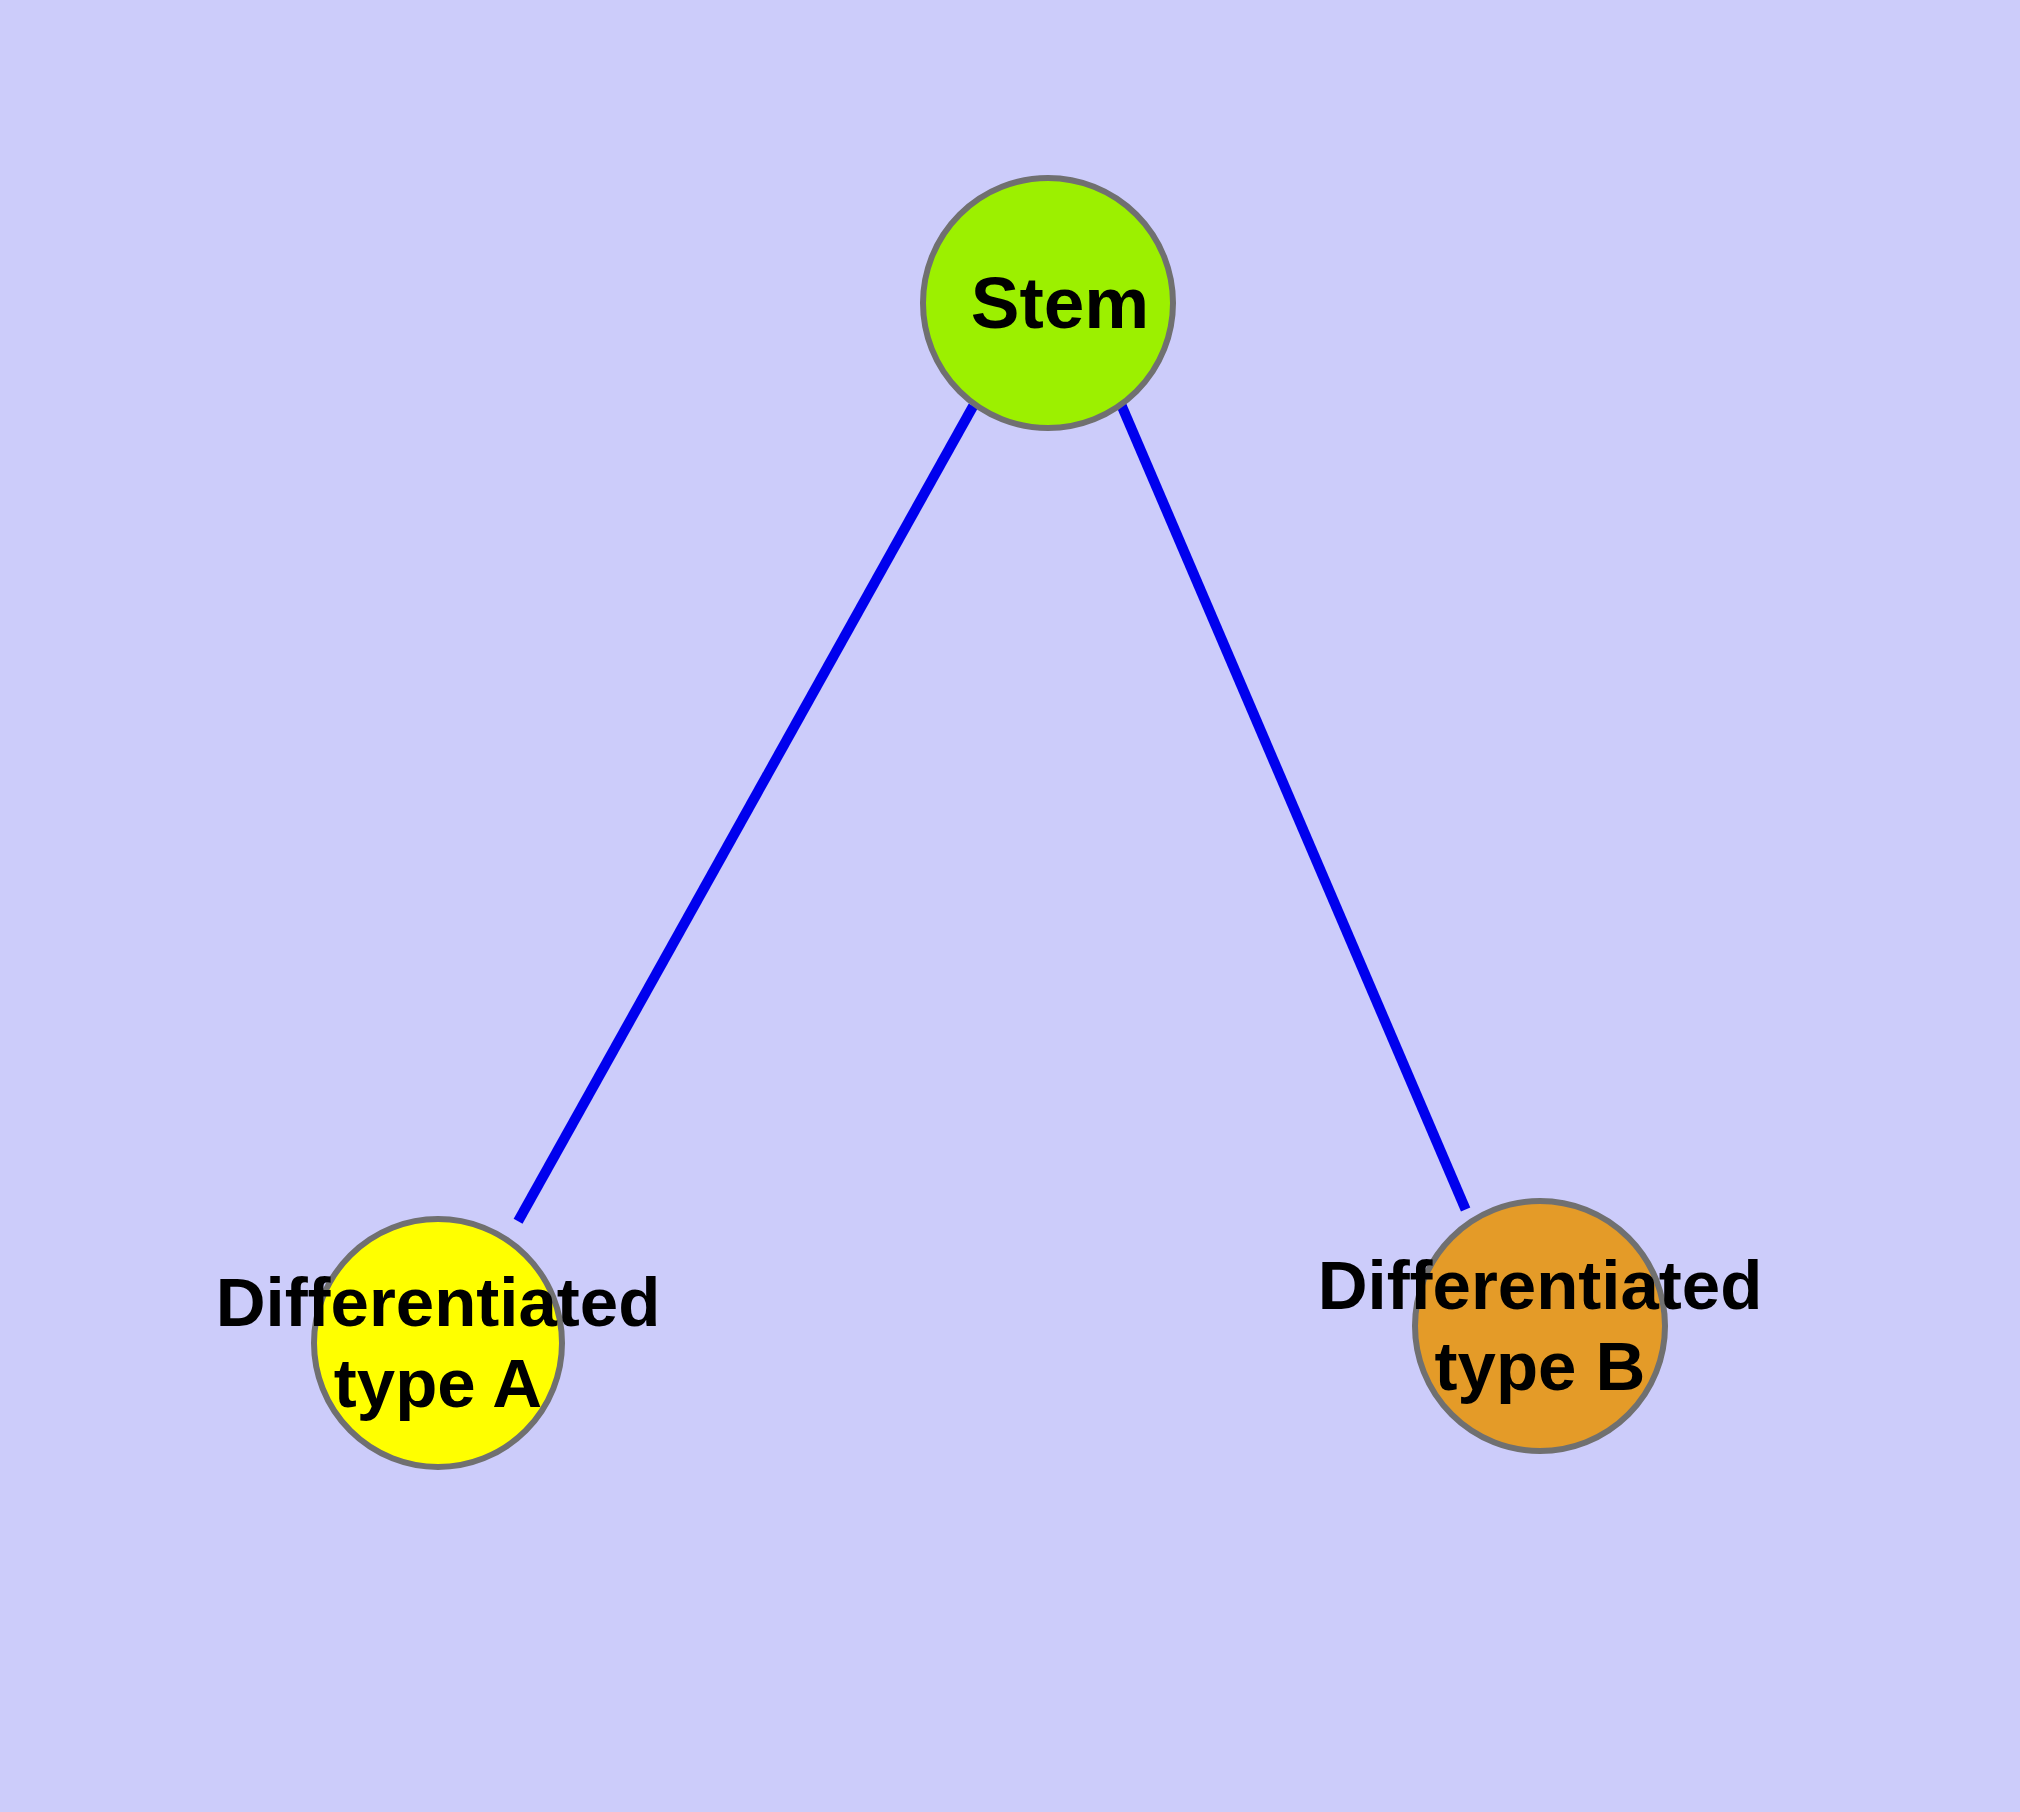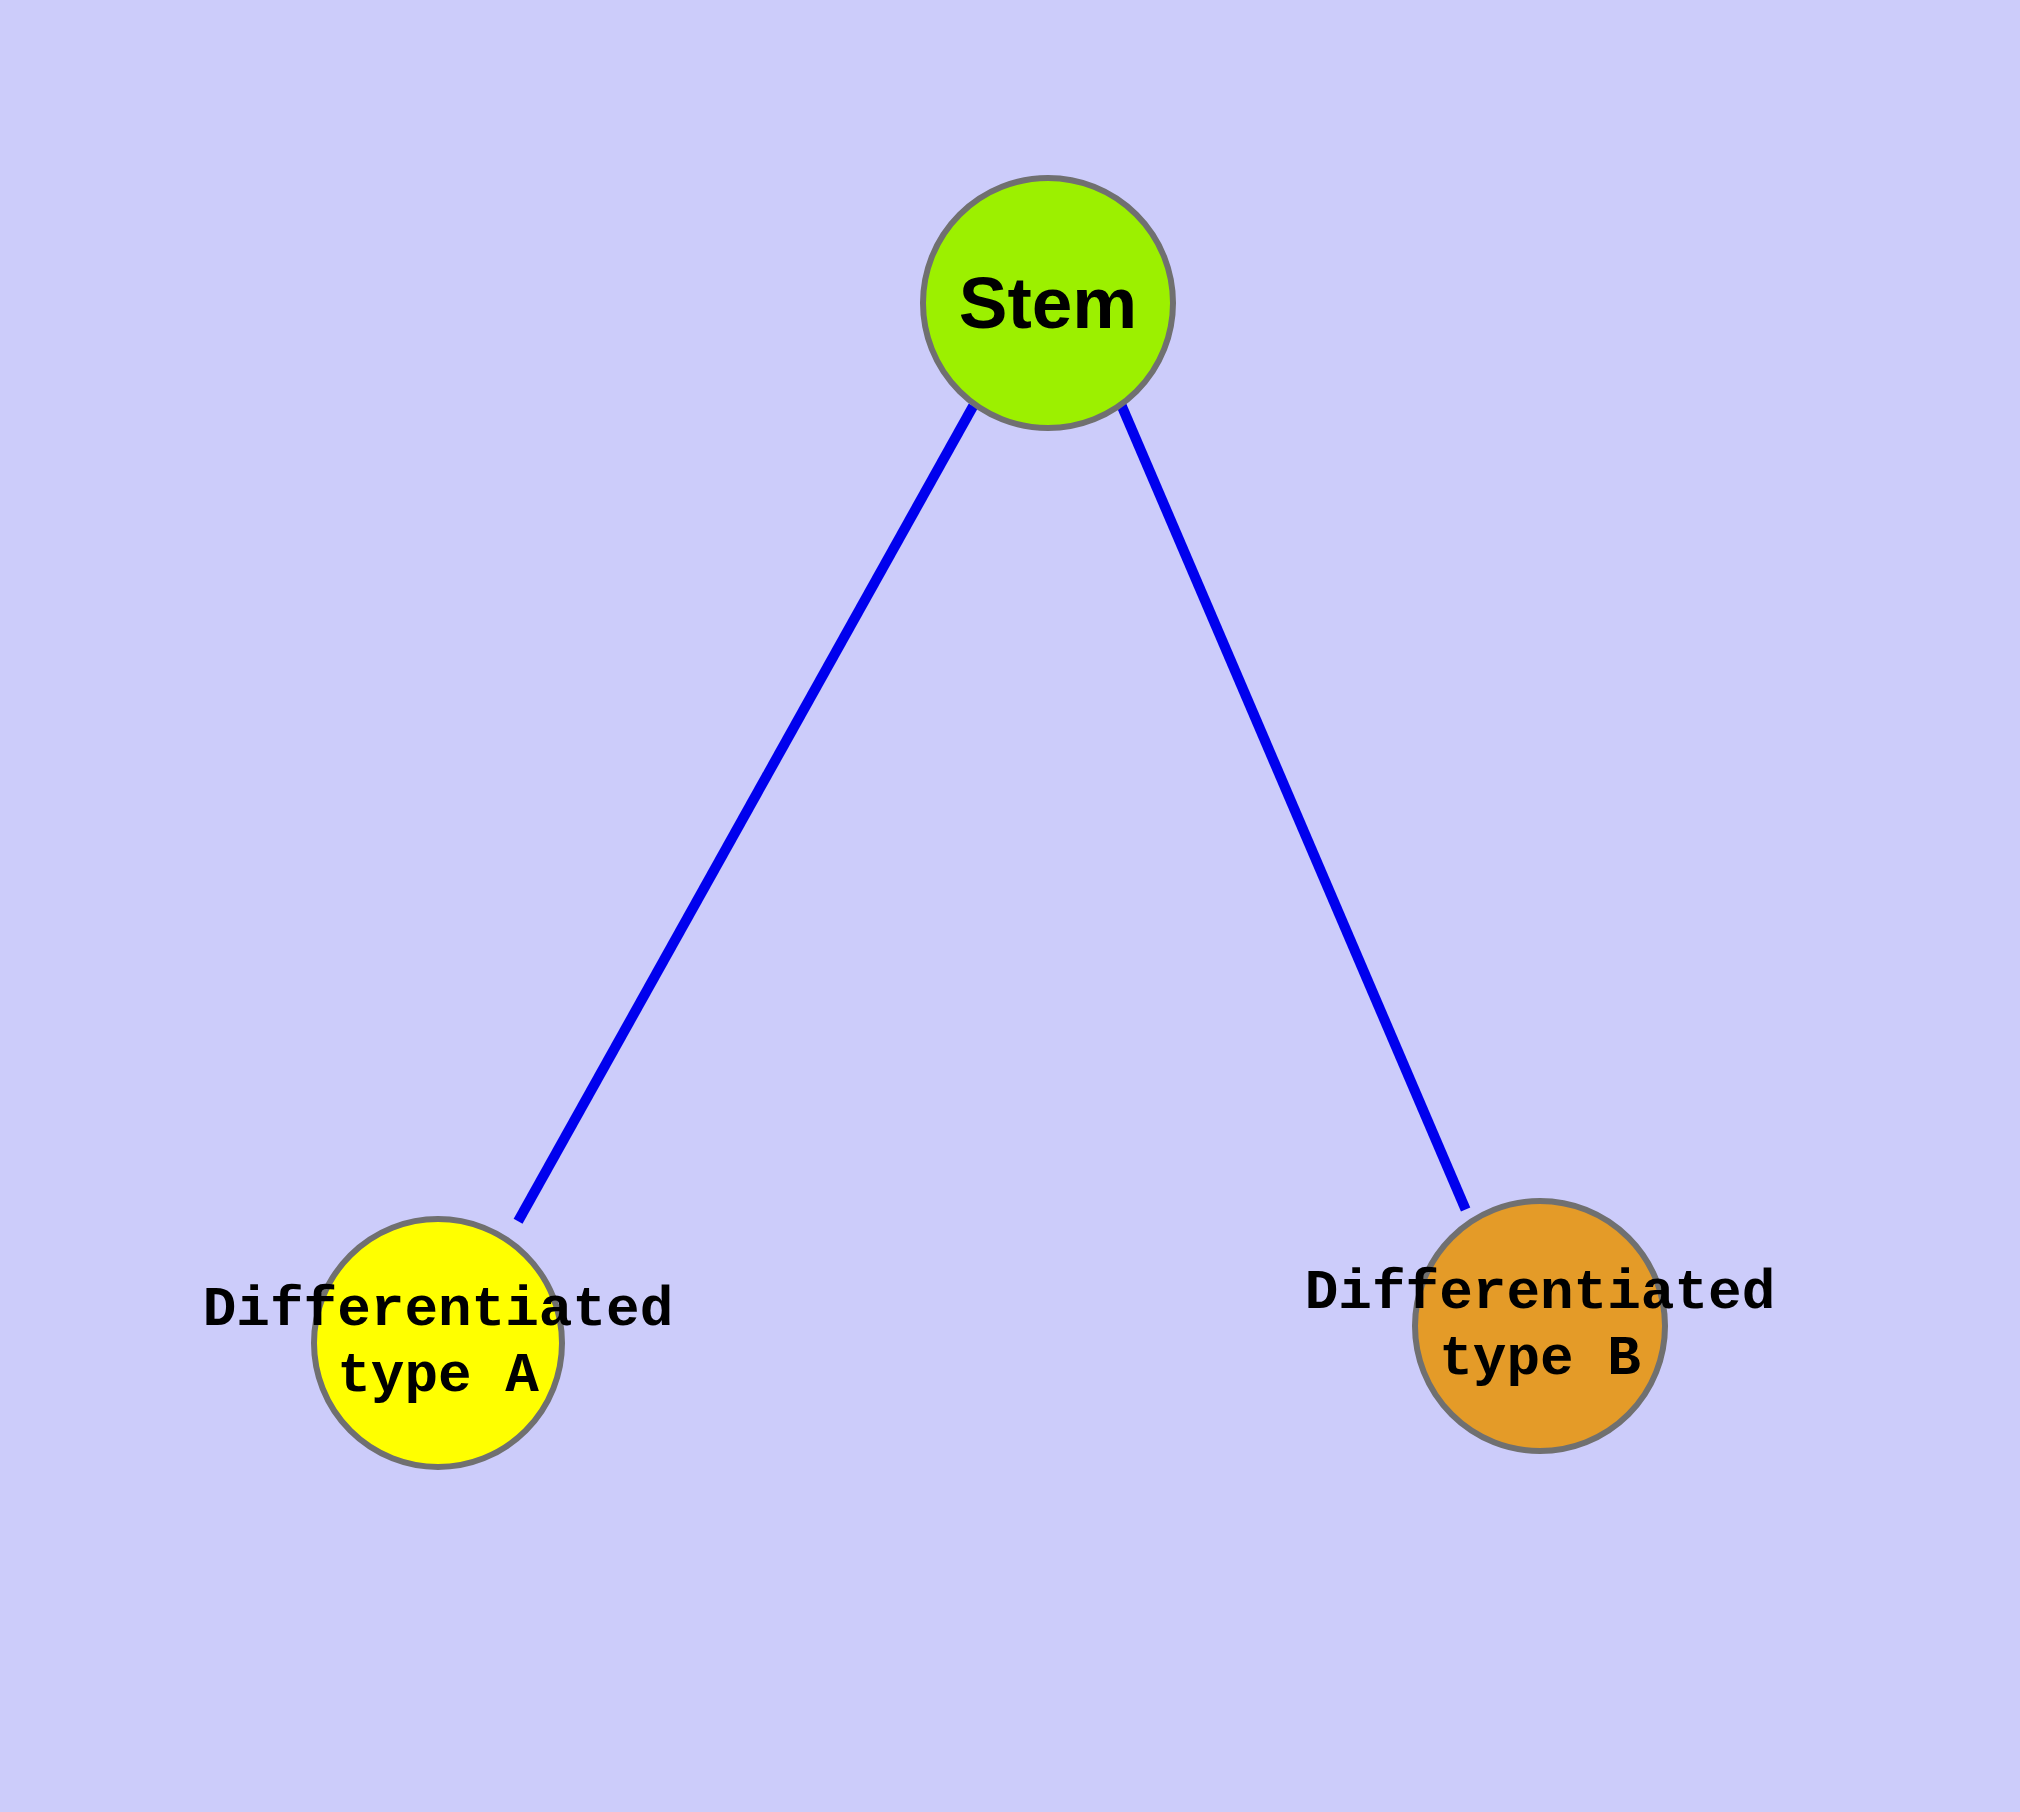--- a/index.html
+++ b/index.html
@@ -43,24 +43,24 @@
     transform: translate(-50%, -50%);
     white-space: pre;
     text-align: center;
     color: #000000;
     font-weight: bold;
     line-height: 1.18;
     pointer-events: none;
   }
   .label-big {
     font-size: 73px;
+    margin-left: 12px;
   }
   .label-wide {
-    font-size: 56px;
-    font-family: Liberation Mono, monospace;
+    font-size: 69px;
   }
 </style>
 </head>
 <body>
 
 <div id="graph-canvas" style="background: rgb(204, 204, 250);">
 
   <svg id="edge-layer" viewBox="0 0 2384 2138" xmlns="http://www.w3.org/2000/svg">
     <line stroke="#0000ee" stroke-width="12" stroke-linecap="butt" x1="1148" y1="479" x2="611" y2="1441"></line>
     <line stroke="#0000ee" stroke-width="12" stroke-linecap="butt" x1="1322" y1="476" x2="1729" y2="1427"></line>

